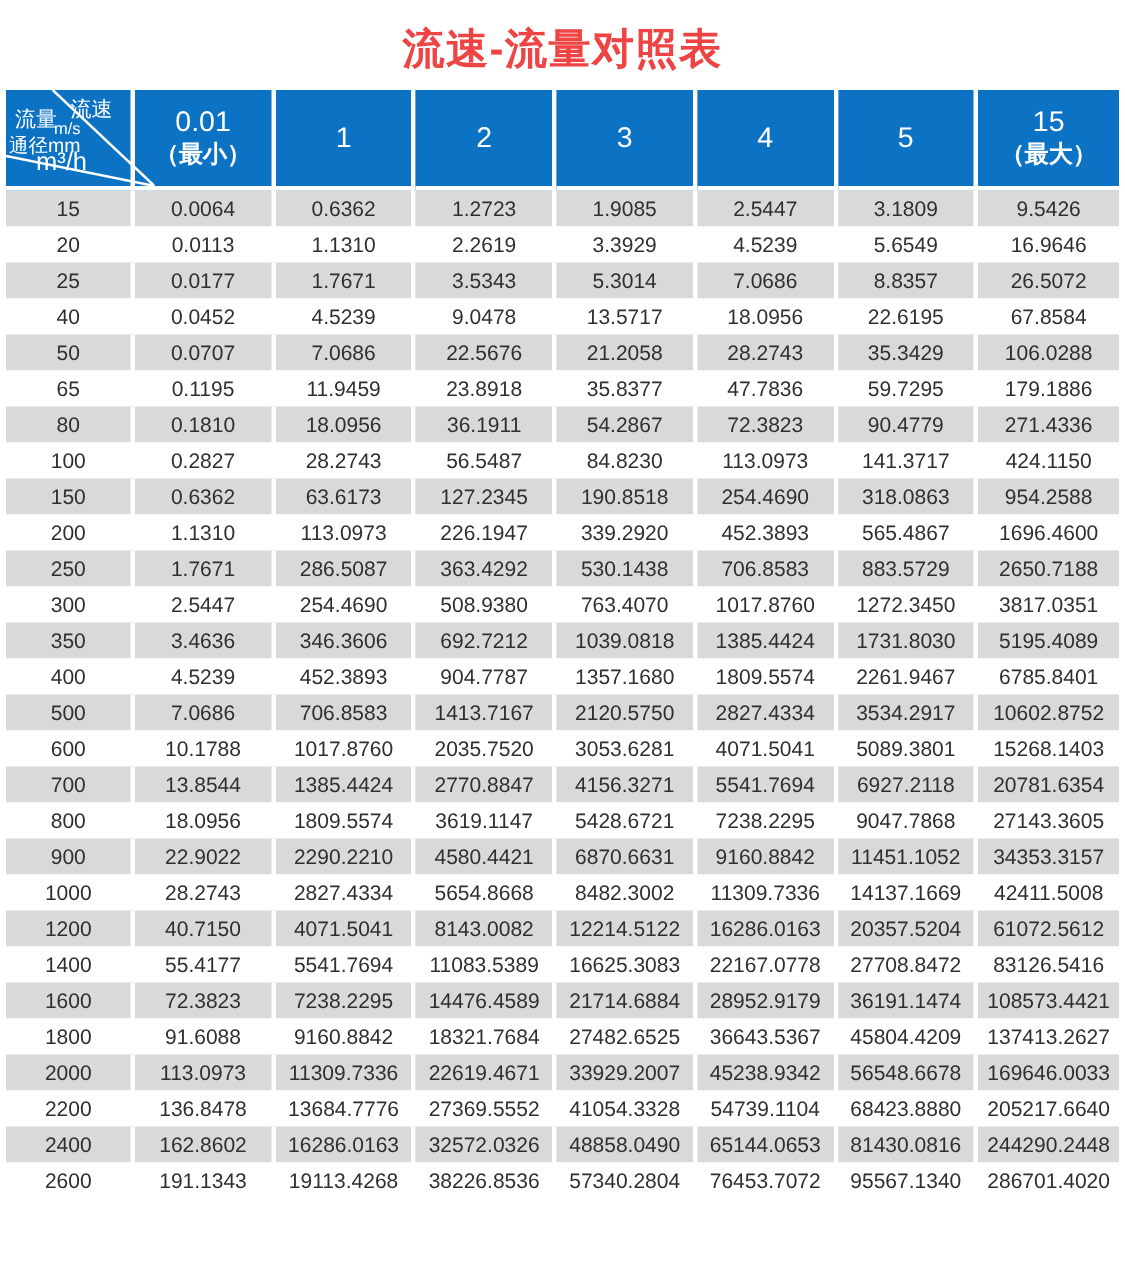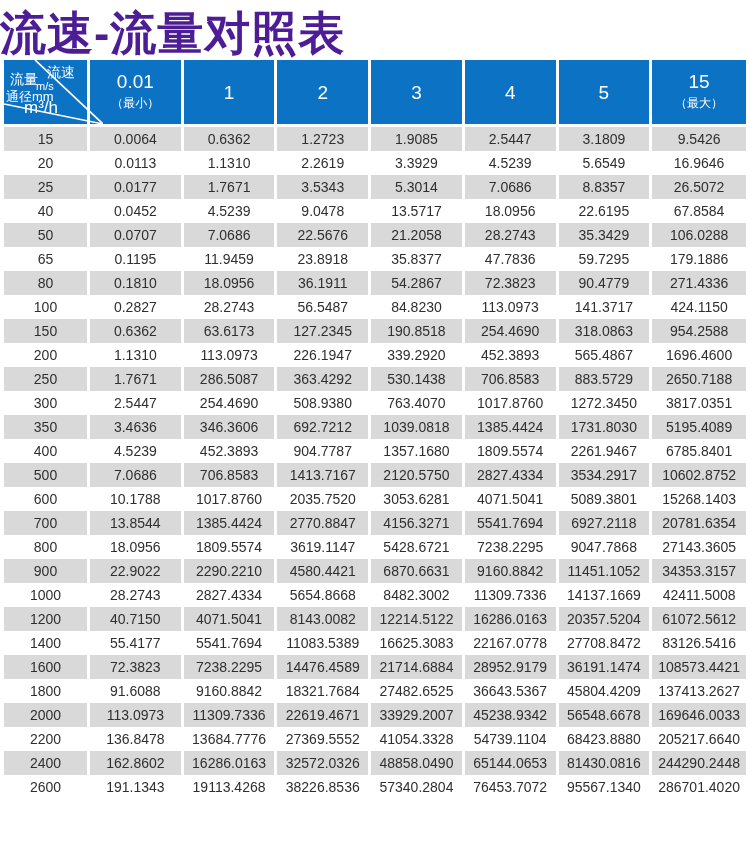--- a/index.html
+++ b/index.html
@@ -6,24 +6,24 @@
     margin: 0; padding: 0;
     width: 750px; height: 851px;
     background: #ffffff;
     font-family: "Liberation Sans", "DejaVu Sans", sans-serif;
     overflow: hidden;
   }
   .page-title {
     height: 54px;
     padding-top: 6px;
     line-height: 54px;
-    text-align: left;
-    font-size: 46px;
+    text-align: center;
+    font-size: 28px;
     font-weight: bold;
-    color: #4c1d95;
+    color: #ef4444;
     letter-spacing: 1px;
   }
   table.flow-table {
     width: 742px;
     margin: 0 4px;
     border-collapse: separate;
     border-spacing: 0;
     table-layout: fixed;
   }
   col.c0 { width: 86px; }
@@ -33,21 +33,21 @@
     font-weight: normal;
     height: 64px;
     padding: 0;
     border-right: 3px solid #ffffff;
     border-bottom: 3px solid #ffffff;
     vertical-align: middle;
     text-align: center;
   }
   thead th:last-child { border-right: none; }
   .hnum  { font-size: 19px; line-height: 23px; }
-  .hnote { font-size: 12px; line-height: 21px; }
+  .hnote { font-size: 16px; line-height: 21px; font-weight: bold; }
   th.corner { position: relative; padding: 0; }
   .corner-box { position: relative; width: 100%; height: 64px; padding-left: 16px; }
   .corner-box svg { position: absolute; left: 0; top: 0; width: 100%; height: 100%; }
   .corner-box span { position: absolute; color: #fff; white-space: nowrap; }
   .lbl-flow      { left: 6px;  top: 11px; font-size: 14px; }
   .lbl-flow-unit { left: 20px; top: 38px; font-size: 17px; text-align: right; }
   .lbl-vel       { left: 43px; top: 4px;  font-size: 14px; }
   .lbl-vel-unit  { left: 32px; top: 20px; font-size: 11px; }
   .lbl-dia       { left: 2px;  bottom: 18px; font-size: 13px; }
   tbody td {

